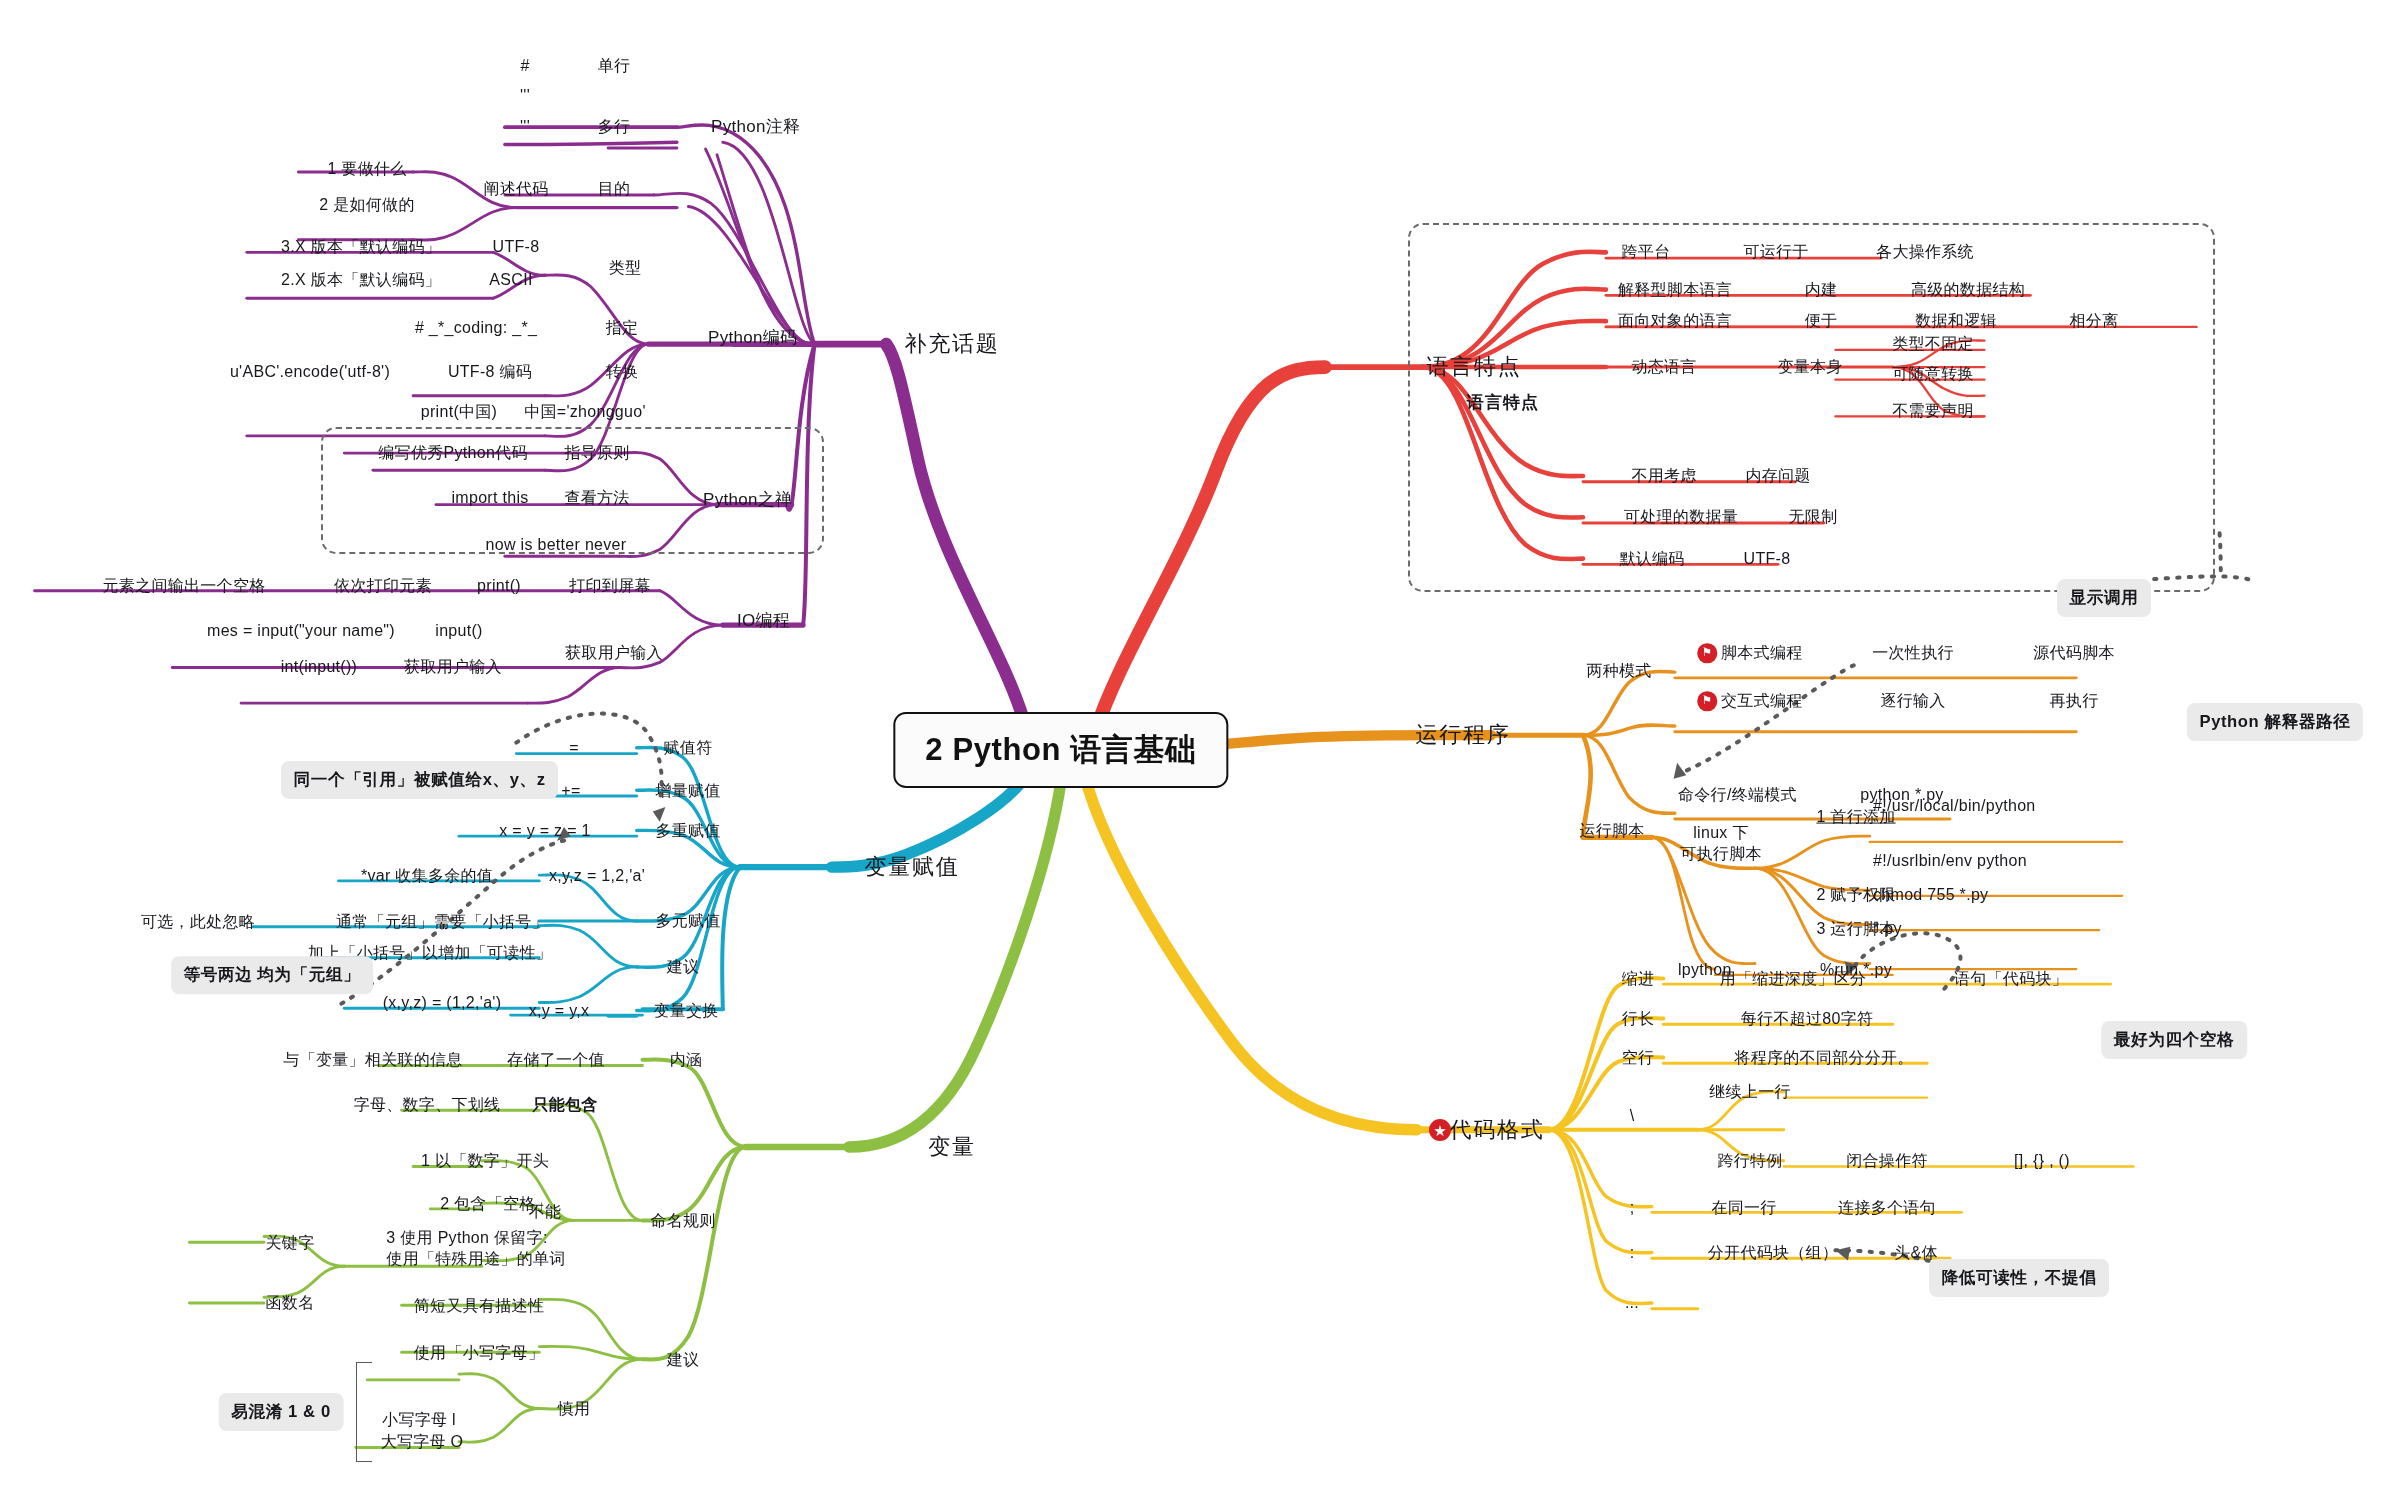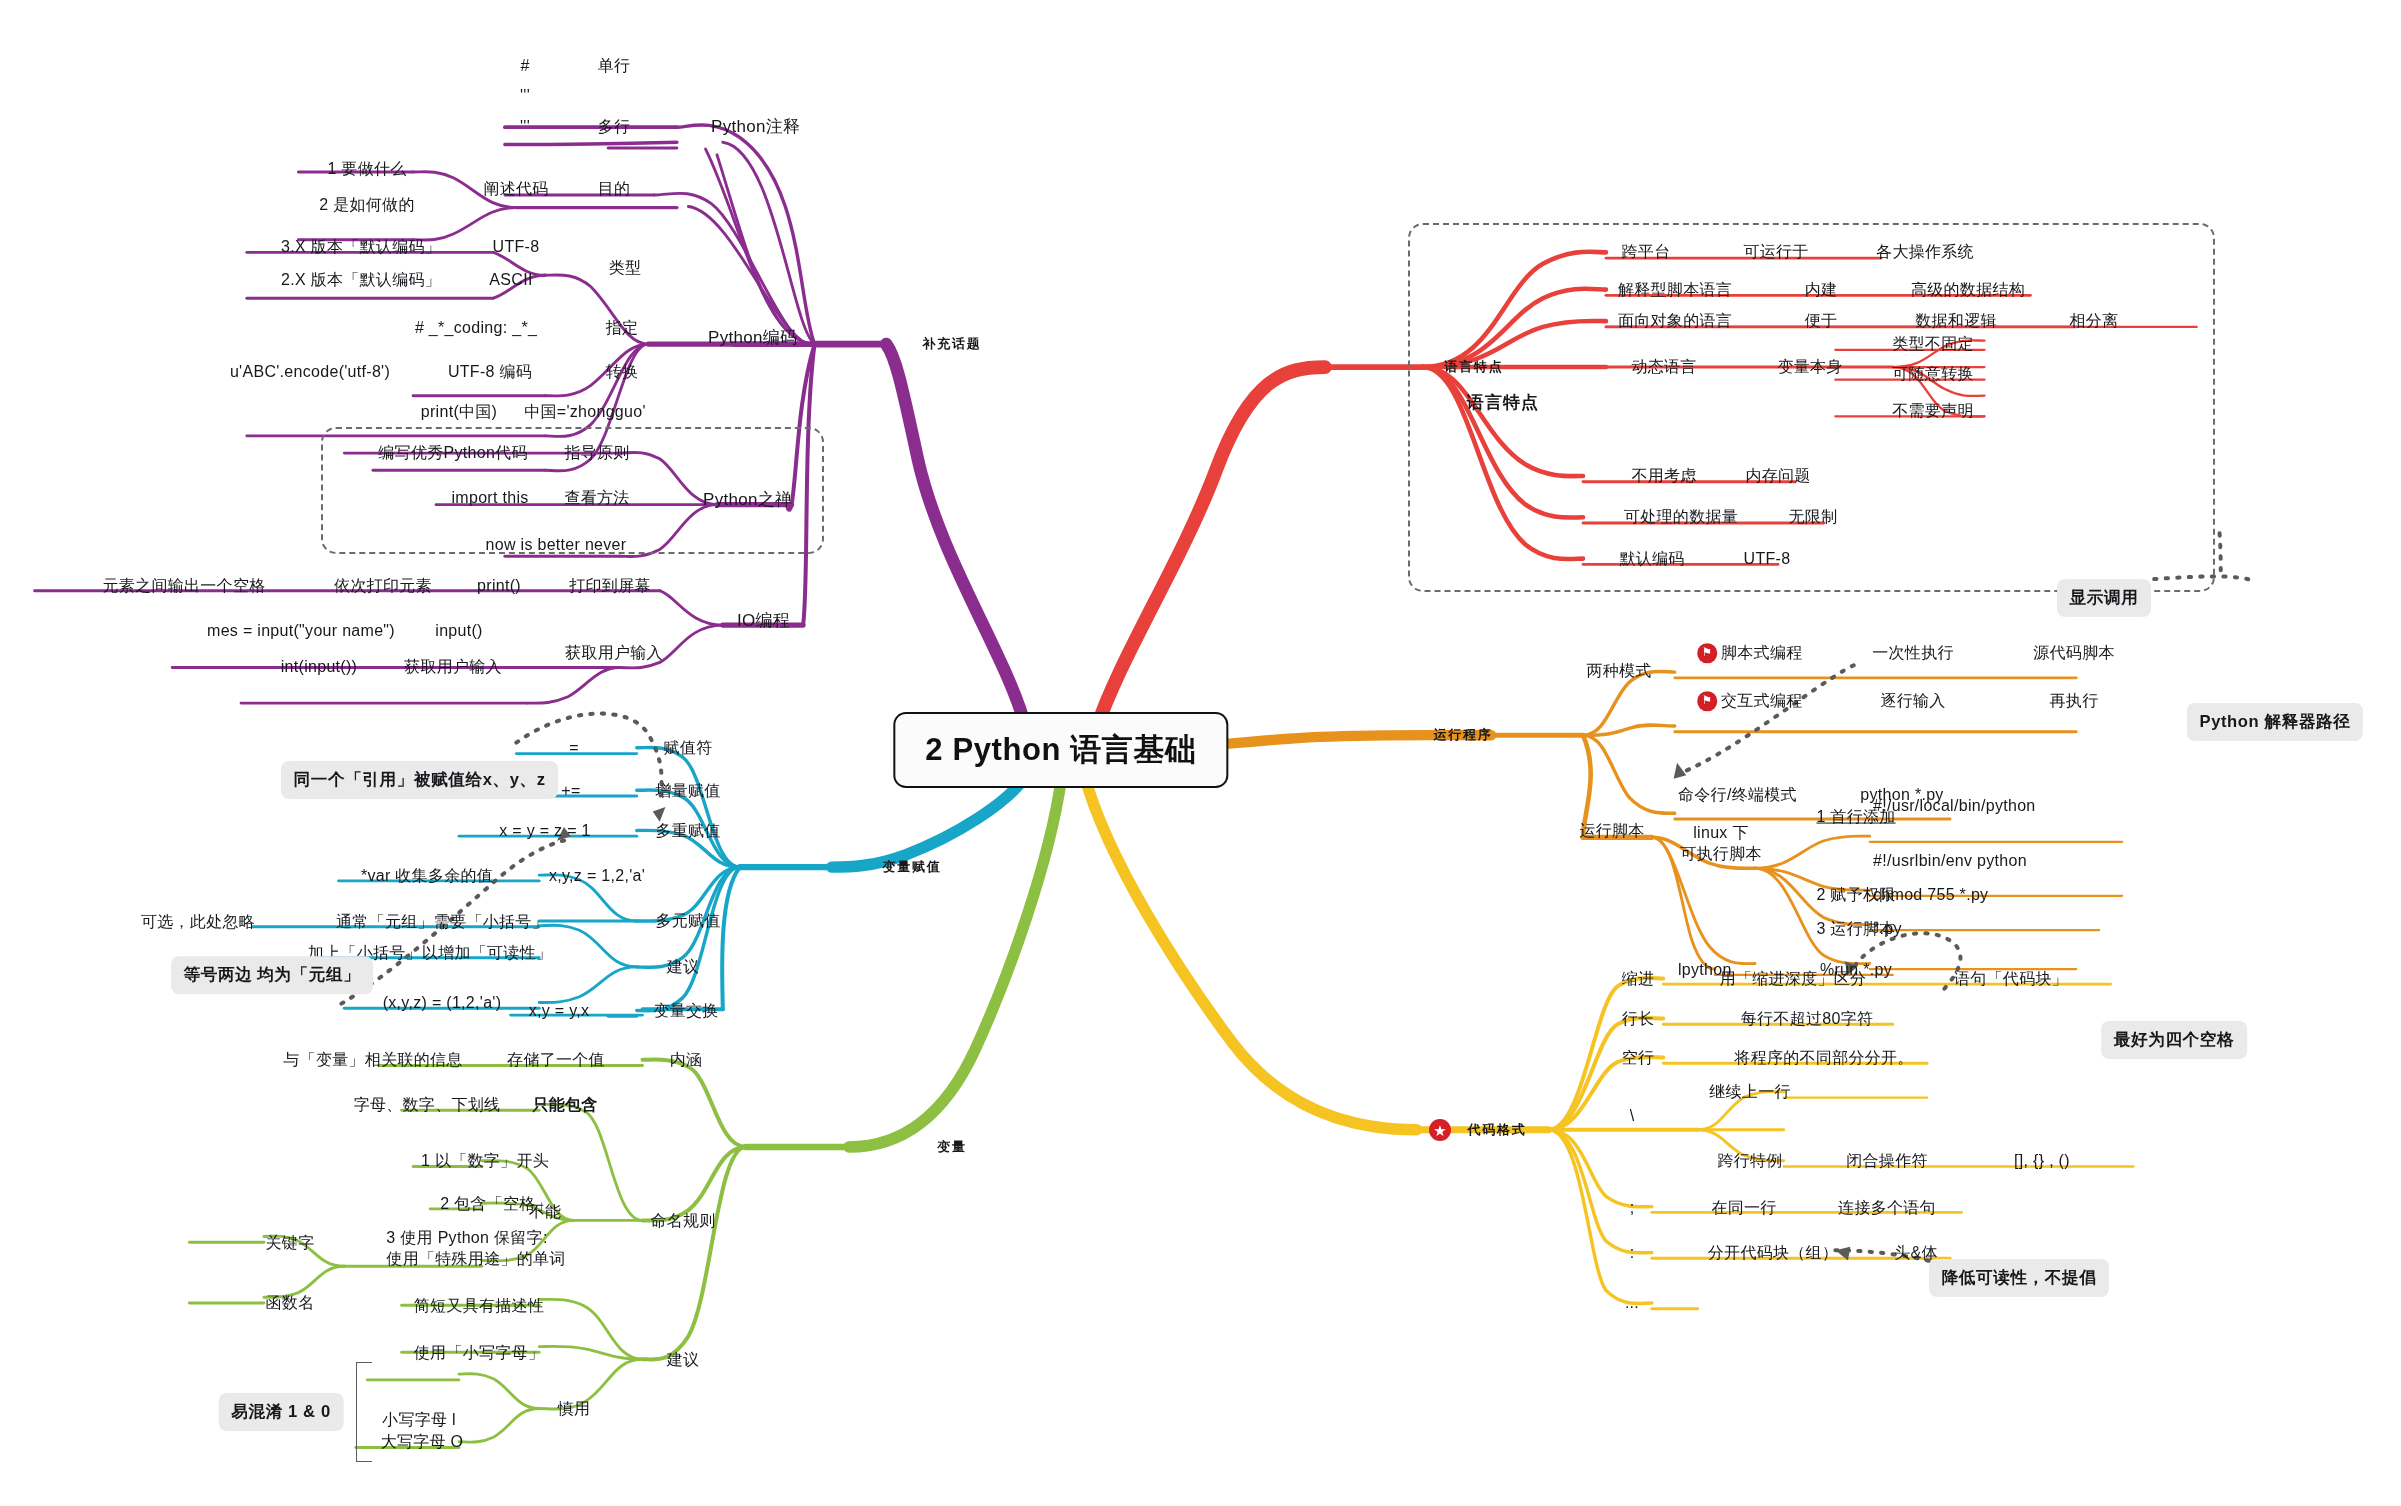--- a/index.html
+++ b/index.html
@@ -3,21 +3,21 @@
 <meta charset="utf-8">
 <style>
   html,body{margin:0;padding:0;background:#ffffff;}
   body{font-family:"Liberation Sans","DejaVu Sans",sans-serif;}
   #stage{position:relative;width:2401px;height:1506px;background:#fff;overflow:hidden;}
   #wires{position:absolute;left:0;top:0;width:2401px;height:1506px;}
   .node{position:absolute;white-space:nowrap;color:#17181c;font-size:17px;line-height:1.18;
         letter-spacing:0.3px;}
   .n-r{transform:translate(0,-50%);}          
   .n-c{transform:translate(-50%,-50%);}      
-  .lbl1{font-size:13px;font-weight:bold;letter-spacing:1.7px;}
+  .lbl1{font-size:22px;font-weight:normal;letter-spacing:1.7px;}
   .lbl2{font-size:17px;}
   .leaf{font-size:16px;}
   .two-line{white-space:pre-line;line-height:1.3;}
   .callout{position:absolute;background:#eaeaea;border-radius:8px;padding:8px 12.6px;
            font-size:16.6px;font-weight:bold;color:#17181c;white-space:nowrap;
            transform:translate(0,-50%);letter-spacing:0.6px;}
   .callout.ctr{transform:translate(-50%,-50%);}
   #center-node{position:absolute;left:1061px;top:750px;transform:translate(-50%,-50%);
      border:2.3px solid #111;border-radius:12.6px;background:#fbfbfb;padding:15px 30px;
      font-size:31px;font-weight:bold;color:#111;letter-spacing:0.6px;white-space:nowrap;z-index:6;}

